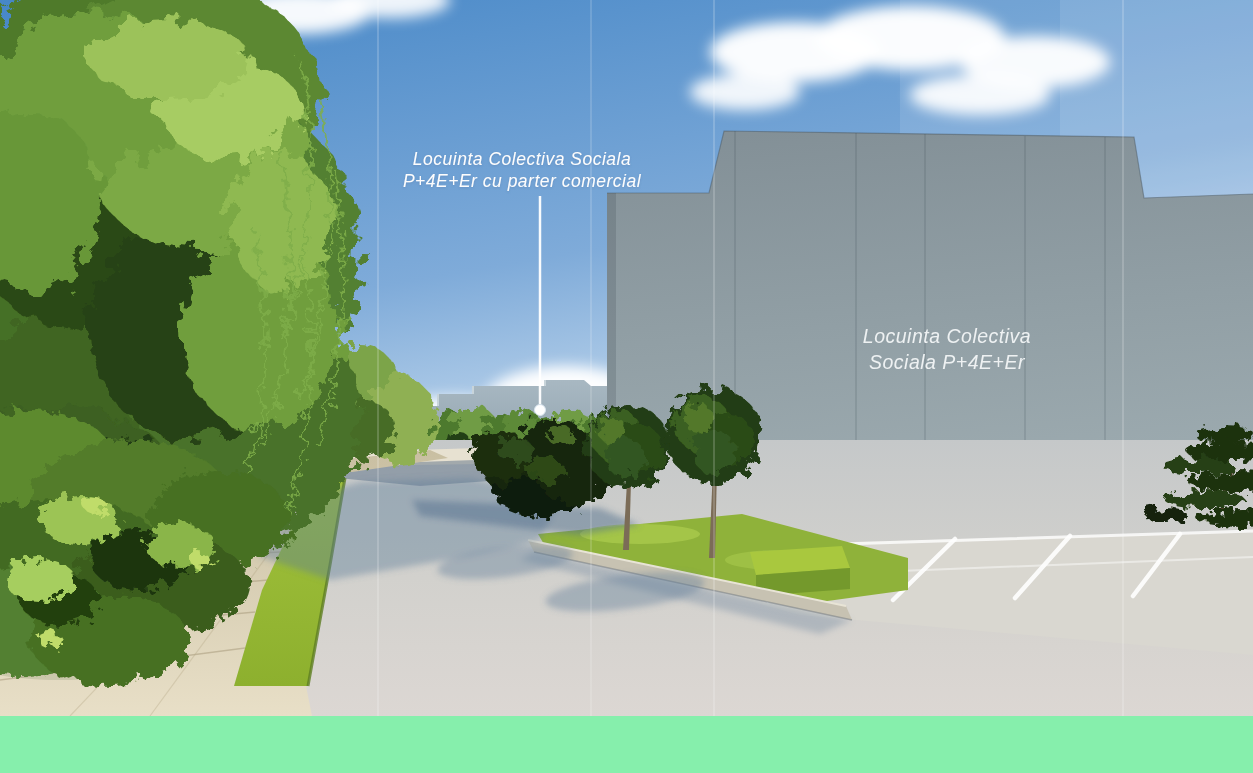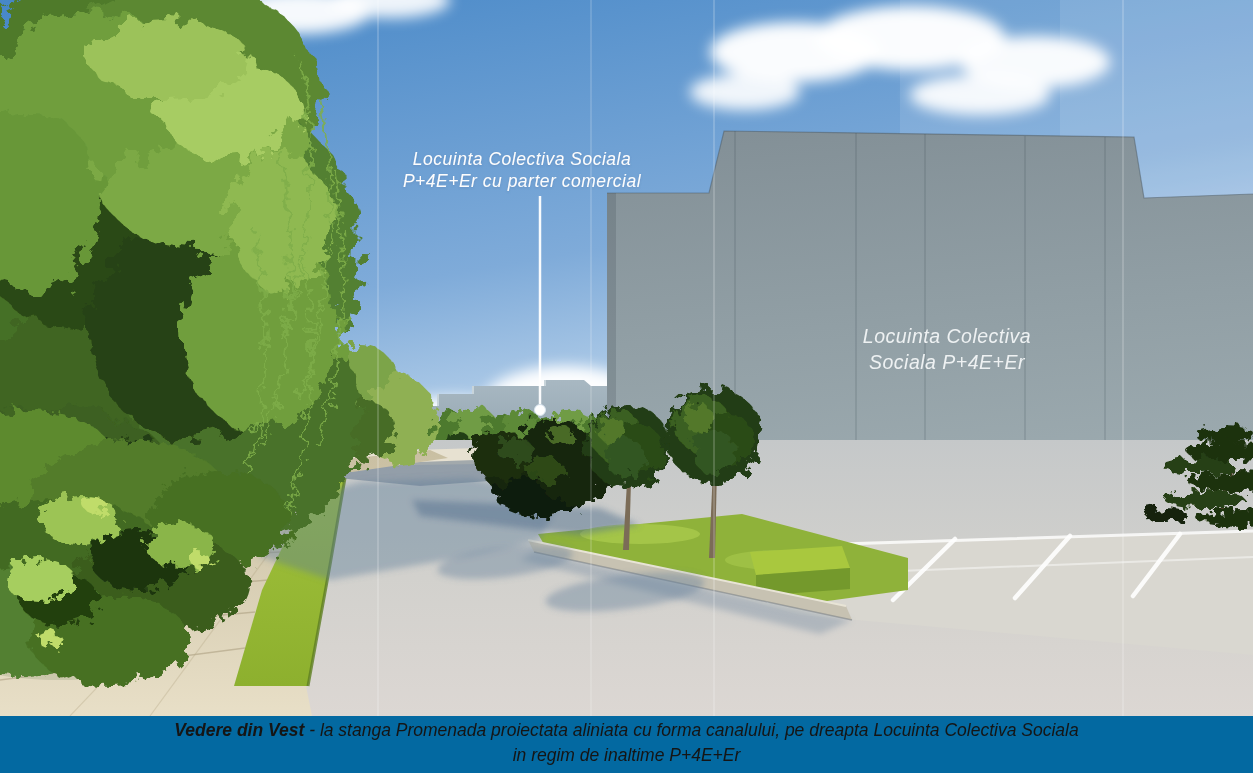--- a/index.html
+++ b/index.html
@@ -1,16 +1,16 @@
 <!DOCTYPE html>
 <html><head>
 <meta charset="utf-8">
 <style>
   html,body{margin:0;padding:0;background:#ffffff;}
-  .figure{position:relative;width:1253px;height:773px;background:#0369a1;overflow:hidden;
+  .figure{position:relative;width:1253px;height:773px;background:#86efac;overflow:hidden;
           font-family:"Liberation Sans",sans-serif;}
   .scene{position:absolute;left:0;top:0;}
   .caption{position:absolute;left:0;top:718px;width:1253px;text-align:center;
            font-style:italic;font-size:17.5px;line-height:25px;color:#151515;
            font-family:"Liberation Sans",sans-serif;}
   .caption .cap-title{font-weight:700;}
   svg text{font-family:"Liberation Sans",sans-serif;}
 </style>
 </head>
 <body>
@@ -326,20 +326,14 @@
     <text x="522" y="165" text-anchor="middle" font-size="17.5" font-style="italic" fill="#fdfdfd" letter-spacing="0.5">Locuinta Colectiva Sociala</text>
     <text x="522" y="187" text-anchor="middle" font-size="17.5" font-style="italic" fill="#fdfdfd" letter-spacing="0.5">P+4E+Er cu parter comercial</text>
   </g>
 
   <g>
     <text x="947" y="343" text-anchor="middle" font-size="19.5" font-style="italic" fill="#f3f6f7" opacity="0.95" letter-spacing="0.5">Locuinta Colectiva</text>
     <text x="947" y="369" text-anchor="middle" font-size="19.5" font-style="italic" fill="#f3f6f7" opacity="0.95" letter-spacing="0.5">Sociala P+4E+Er</text>
   </g>
 </svg>
 
-<div class="caption">
-  <div>
-    <span class="cap-title">Vedere din Vest</span><span> - la stanga Promenada proiectata aliniata cu forma canalului, pe dreapta Locuinta Colectiva Sociala</span>
-  </div>
-  <div>in regim de inaltime P+4E+Er</div>
+
 </div>
 
-</div>
-
 </body></html>

